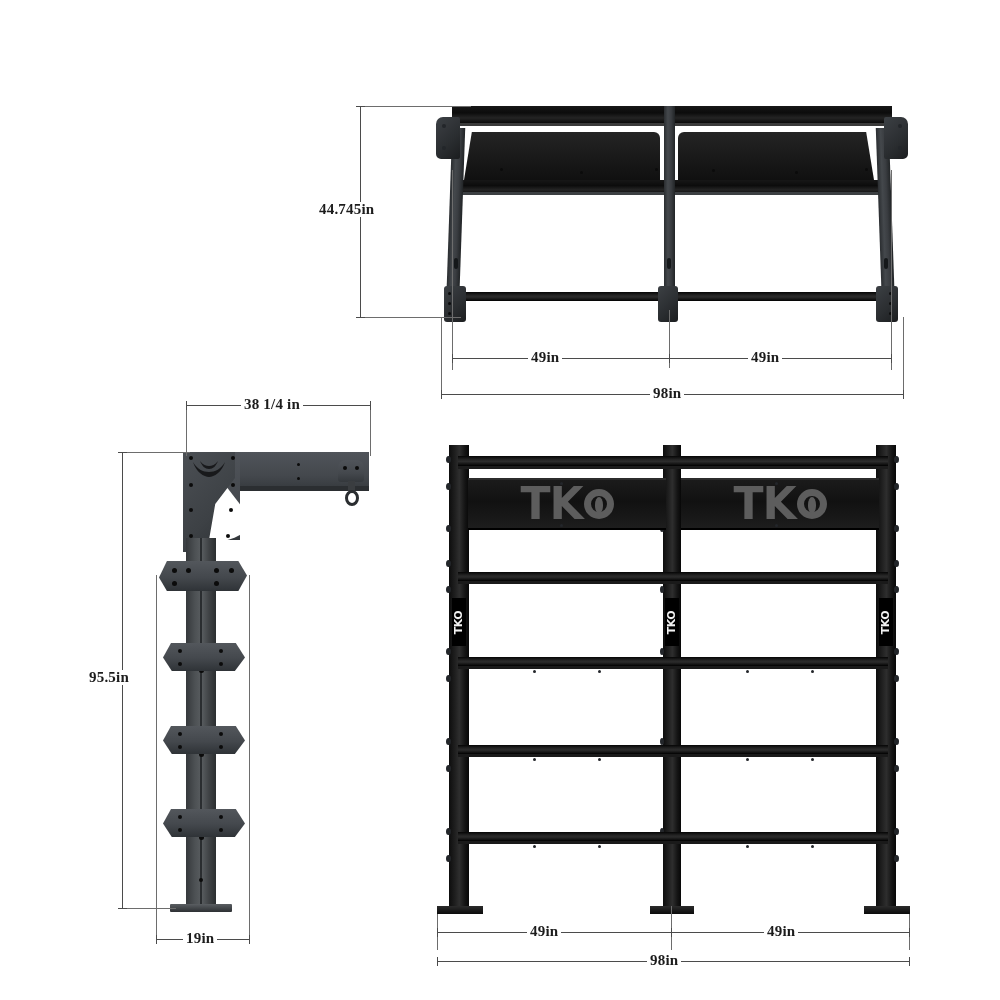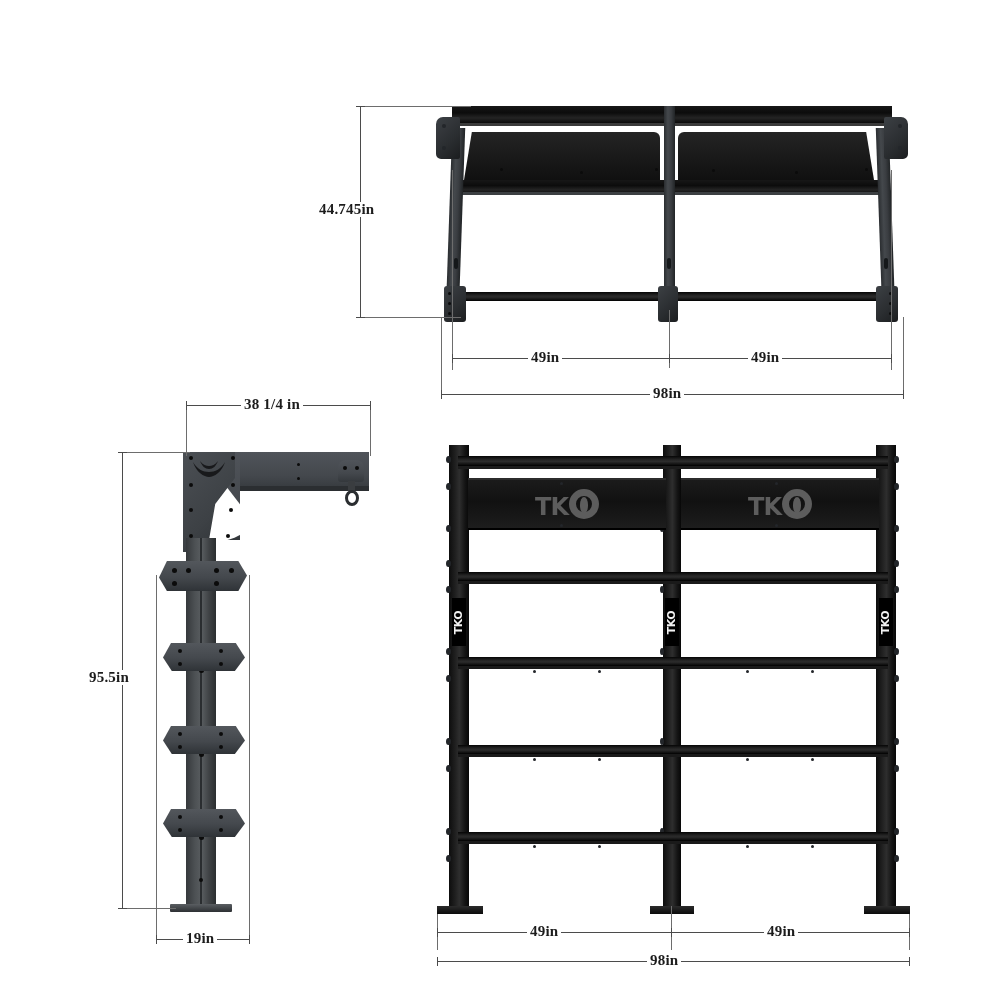--- a/index.html
+++ b/index.html
@@ -80,24 +80,24 @@
   .tko-panel {
     position: absolute;
     background: linear-gradient(180deg,#1b1b1b 0%,#111 45%,#1d1d1d 100%);
     border-top: 2px solid #2c2c2c;
     border-bottom: 2px solid #000;
     display: flex; align-items: center; justify-content: center;
   }
   .tko-wordmark {
     font-family: "DejaVu Sans", sans-serif;
     font-weight: bold;
-    font-size: 24px;
+    font-size: 44px;
     letter-spacing: -1px;
     color: #5d5d5d;
-    display: flex; align-items: flex-end;
+    display: flex; align-items: center;
     line-height: 1;
   }
   .tko-wordmark .o-glyph {
     position: relative;
     display: inline-block;
     width: 30px; height: 30px;
     border-radius: 50%;
     border: 7px solid #5d5d5d;
     margin-left: 1px;
   }

